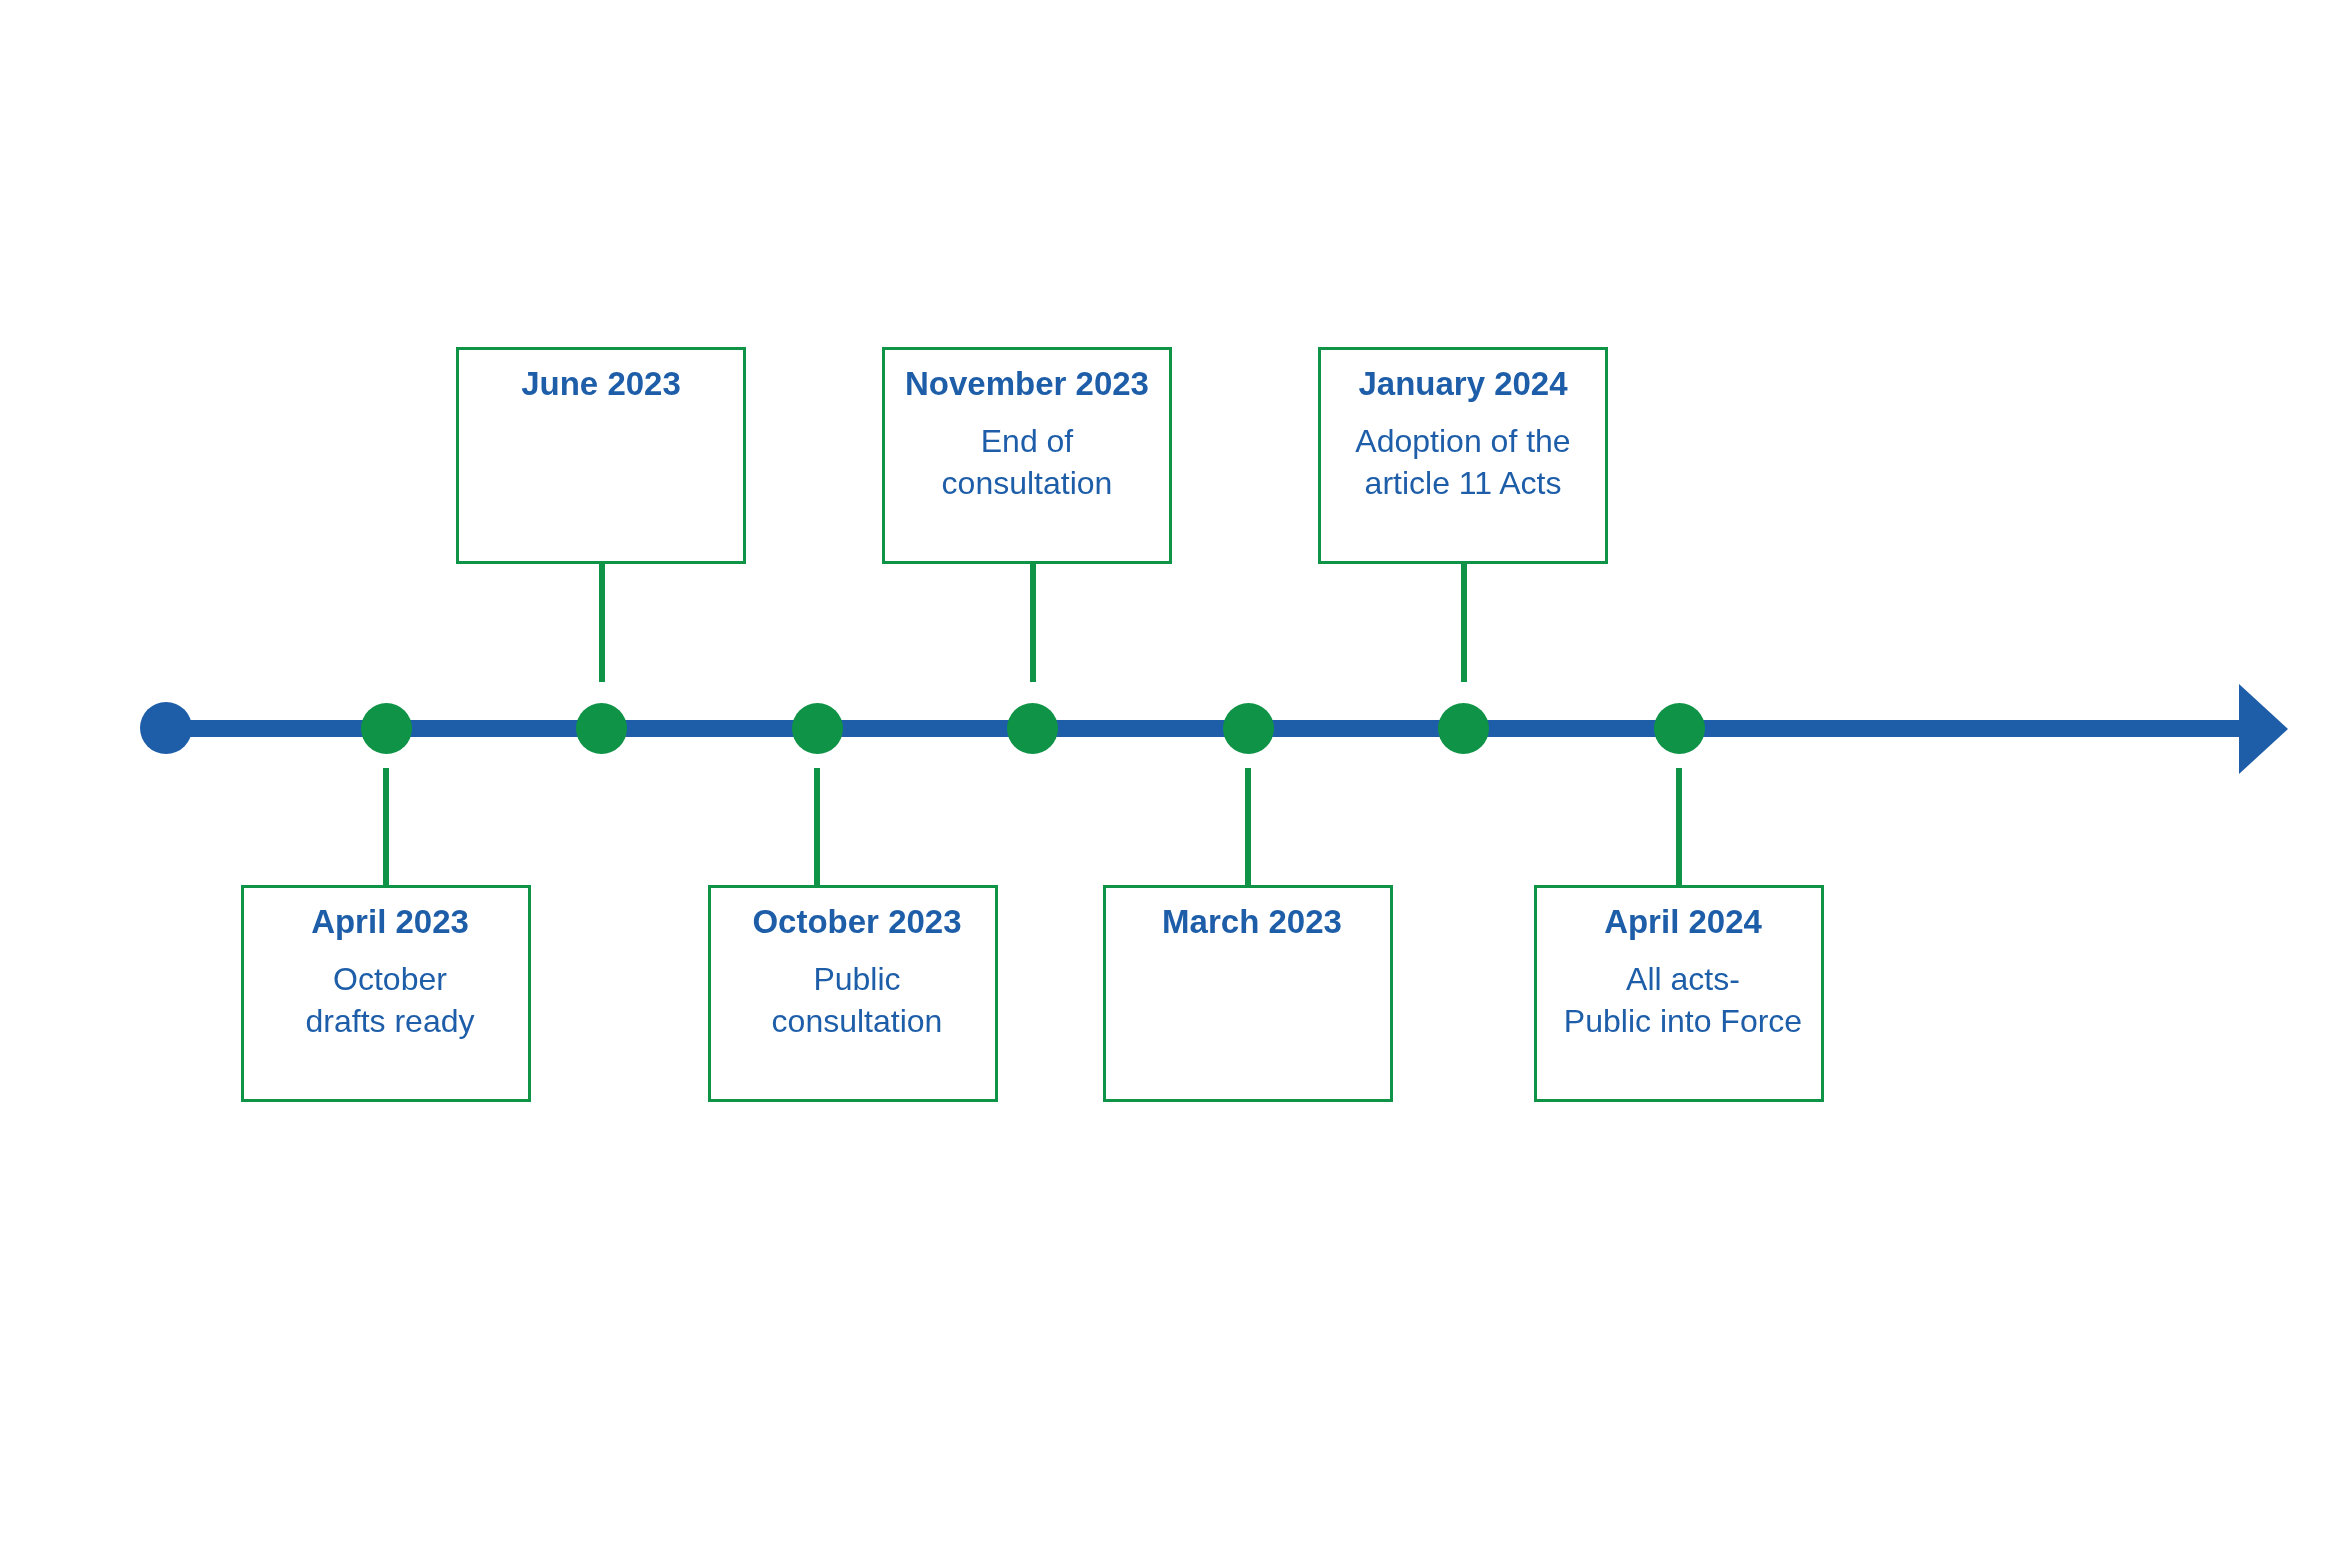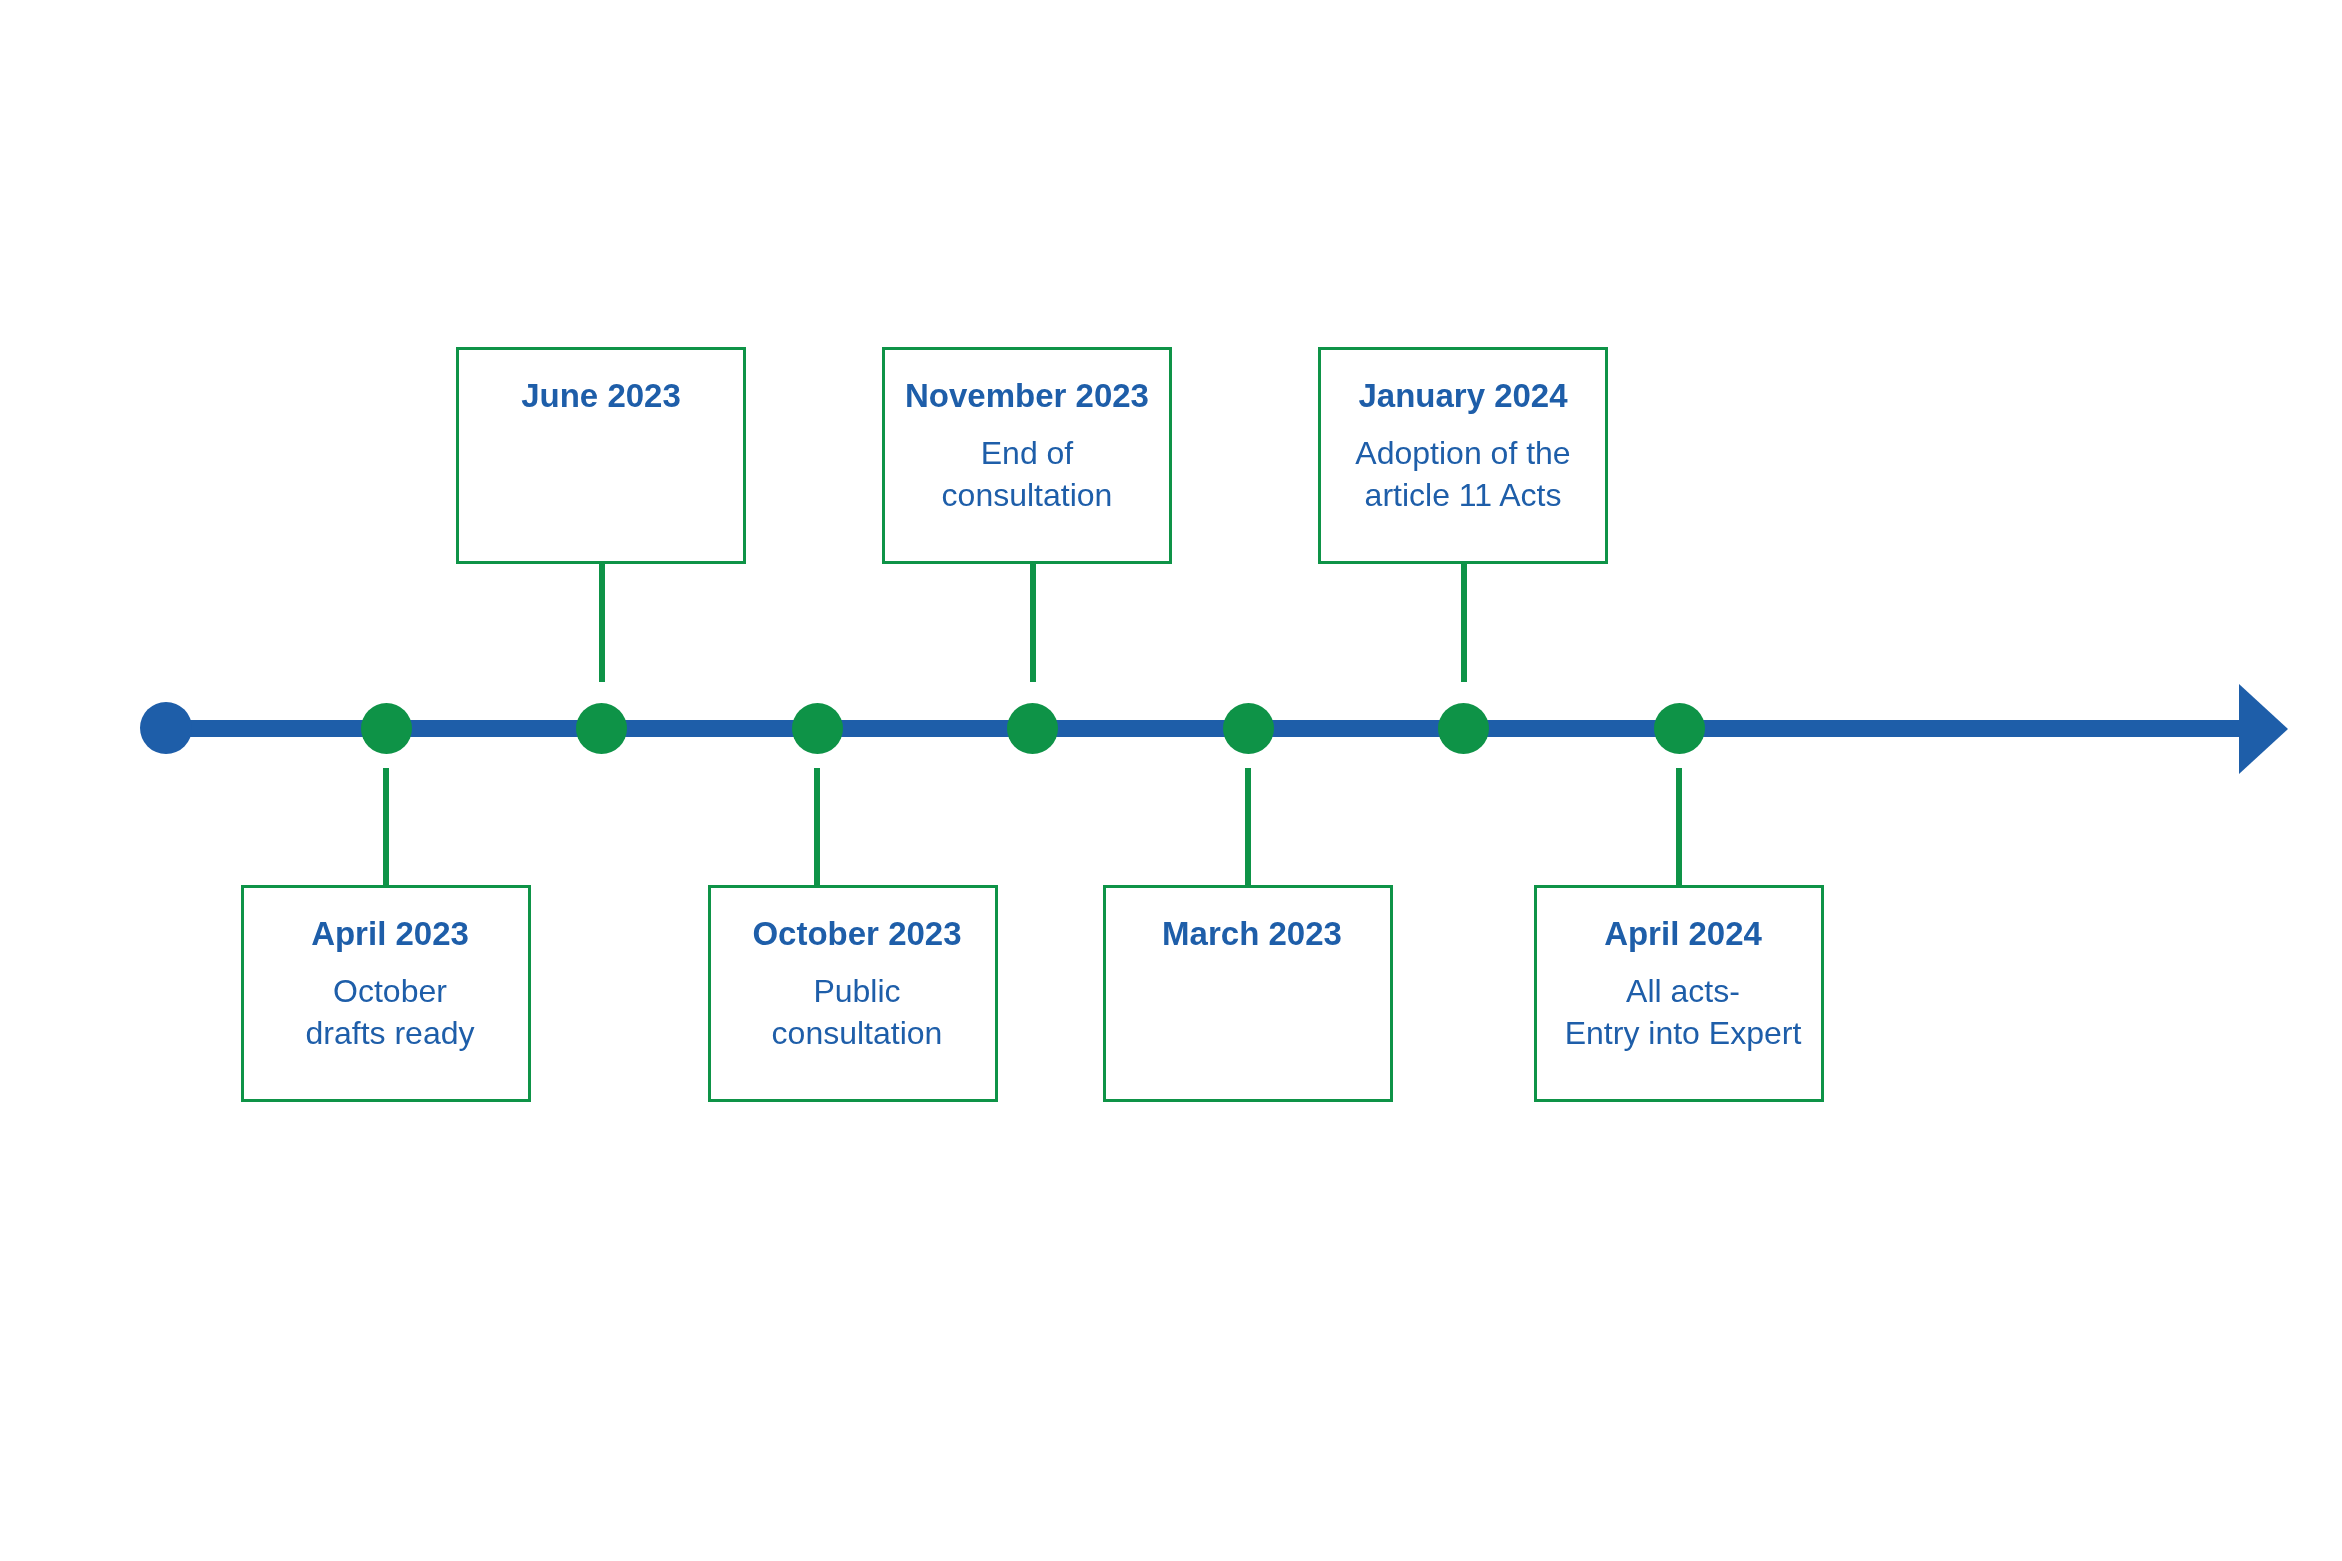--- a/index.html
+++ b/index.html
@@ -52,21 +52,21 @@
     position: absolute;
     width: 290px; height: 217px;
     box-sizing: border-box;
     border: 3.7px solid var(--green, #0E9347);
     background: #ffffff;
     text-align: center;
   }
   .event-box.top    { top: 347px; }
   .event-box.bottom { top: 885px; padding-left: 8px; }
   .event-date {
-    margin-top: 26px;
+    margin-top: 14px;
     font-size: 33px;
     font-weight: 700;
     color: var(--blue, #1E5EA9);
     line-height: 39px;
   }
   .event-desc {
     margin-top: 17px;
     font-size: 32px;
     font-weight: 400;
     color: var(--blue, #1E5EA9);
@@ -136,18 +136,18 @@
   </div>
 
   <div class="event-box bottom" style="left:1103px">
     <div class="event-date">March 2023</div>
   </div>
 
   <div class="event-box bottom" style="left:1534px">
     <div class="event-date">April 2024</div>
     <div class="event-desc">
       <div>All acts-</div>
-      <div>Entry into Expert</div>
+      <div>Public into Force</div>
     </div>
   </div>
 
 </div>
 
 
 </body></html>

